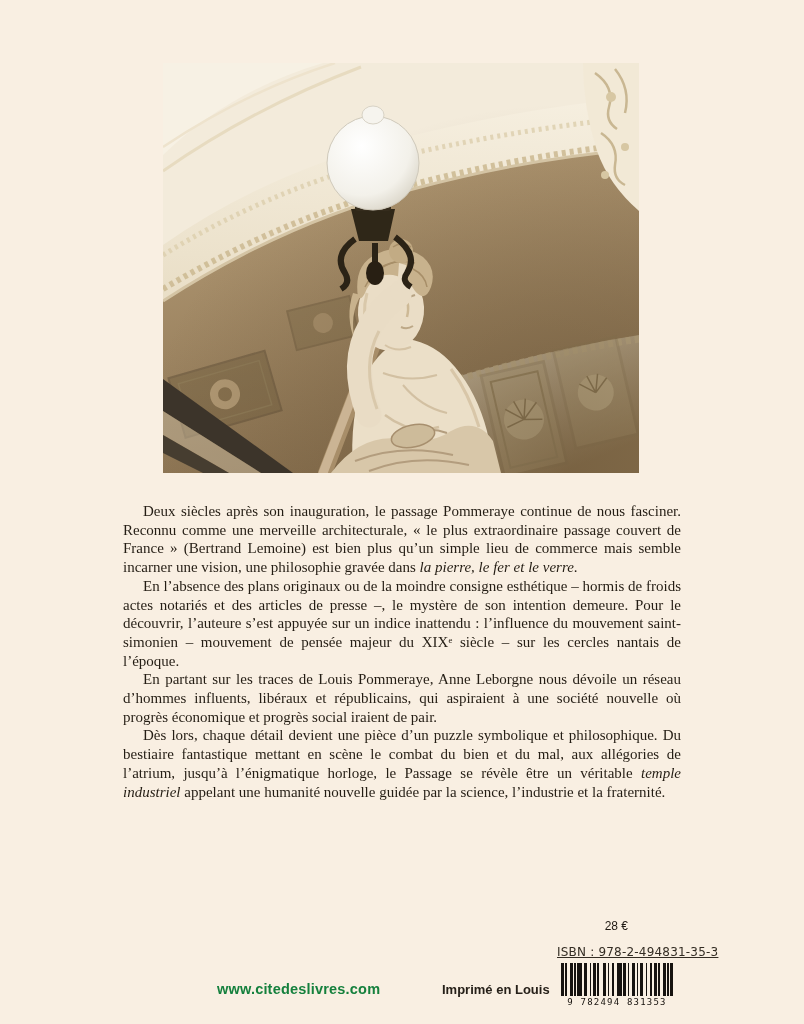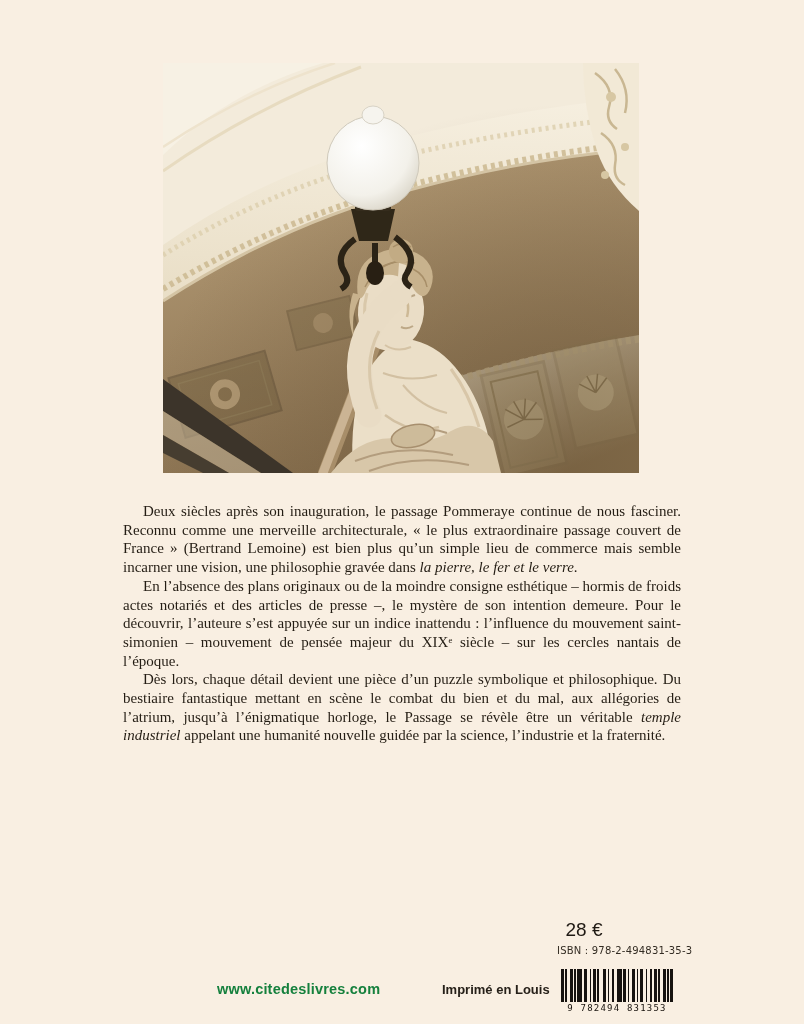--- a/index.html
+++ b/index.html
@@ -21,33 +21,33 @@
     position:absolute;left:123px;top:502px;width:558px;
     font-size:15px;line-height:18.7px;
     text-align:justify;
     color:#241d14;
     hyphens:auto;
   }
   .body-text p{margin:0;text-indent:20px;}
   .body-text .it{font-style:italic;}
   
   .price{
-    position:absolute;left:528px;top:919px;width:112px;
-    text-align:center;
+    position:absolute;left:516px;top:919px;width:112px;
+    text-align:right;
     font-family:"Liberation Sans",sans-serif;
-    font-size:19px;color:#1f1913;
+    font-size:12px;color:#1f1913;
   }
   .isbn-block{
     position:absolute;left:557px;top:945px;width:120px;
     text-align:center;
   }
   .isbn-label{
     font-family:"DejaVu Sans",sans-serif;
-    font-size:10px;letter-spacing:0.2px;color:#332c23;
-    margin-bottom:13px;white-space:nowrap;
+    font-size:12px;letter-spacing:0.2px;color:#332c23;
+    margin-bottom:4px;white-space:nowrap;text-decoration:underline;
   }
   .barcode{height:33px;display:flex;justify-content:center;align-items:stretch;}
   .bc-bar{background:#171310;height:100%;flex:none;}
   .bc-gap{height:100%;flex:none;}
   .barcode-digits{
     font-family:"DejaVu Sans Mono",monospace;
     font-size:9px;letter-spacing:1.2px;color:#16110c;margin-top:1px;white-space:nowrap;
   }
   .logo{
     position:absolute;left:150px;top:936px;width:62px;
@@ -198,20 +198,21 @@
         <rect x="192" y="140" width="36" height="8" rx="3" fill="#352c1d"></rect>
         <ellipse cx="210" cy="100" rx="46" ry="47" fill="url(#globeG)" stroke="#cfc9ba" stroke-width="1"></ellipse>
         <ellipse cx="210" cy="52" rx="11" ry="9" fill="#f6f4ee" stroke="#d8d3c6" stroke-width="1"></ellipse>
       </g>
     </svg>
   </div>
 
   <div class="body-text">
       <p><span>Deux siècles après son inauguration, le passage Pommeraye continue de nous fasciner. Reconnu comme une merveille architecturale, « le plus extraordinaire passage couvert de France » (Bertrand Lemoine) est bien plus qu’un simple lieu de commerce mais semble incarner une vision, une philosophie gravée dans </span><span class="it">la pierre, le fer et le verre</span><span>.</span></p>
       <p><span>En l’absence des plans originaux ou de la moindre consigne esthétique – hormis de froids actes notariés et des articles de presse –, le mystère de son intention demeure. Pour le découvrir, l’auteure s’est appuyée sur un indice inattendu : l’influence du mouvement saint-simonien – mouvement de pensée majeur du XIXᵉ siècle – sur les cercles nantais de l’époque.</span></p>
+      <p><span>En partant sur les traces de Louis Pommeraye, Anne Leborgne nous dévoile un réseau d’hommes influents, libéraux et républicains, qui aspiraient à une société nouvelle où progrès économique et progrès social iraient de pair.</span></p>
       <p><span>Dès lors, chaque détail devient une pièce d’un puzzle symbolique et philosophique. Du bestiaire fantastique mettant en scène le combat du bien et du mal, aux allégories de l’atrium, jusqu’à l’énigmatique horloge, le Passage se révèle être un véritable </span><span class="it">temple industriel</span><span> appelant une humanité nouvelle guidée par la science, l’industrie et la fraternité.</span></p>
     </div>
 
   <div class="price">28 €</div>
 
   <div class="isbn-block">
     <div class="isbn-label">ISBN : 978-2-494831-35-3</div>
     <div class="barcode">
         <div class="bc-bar" style="width: 3.05px;"></div>
         <div class="bc-gap" style="width: 1.53px;"></div>

